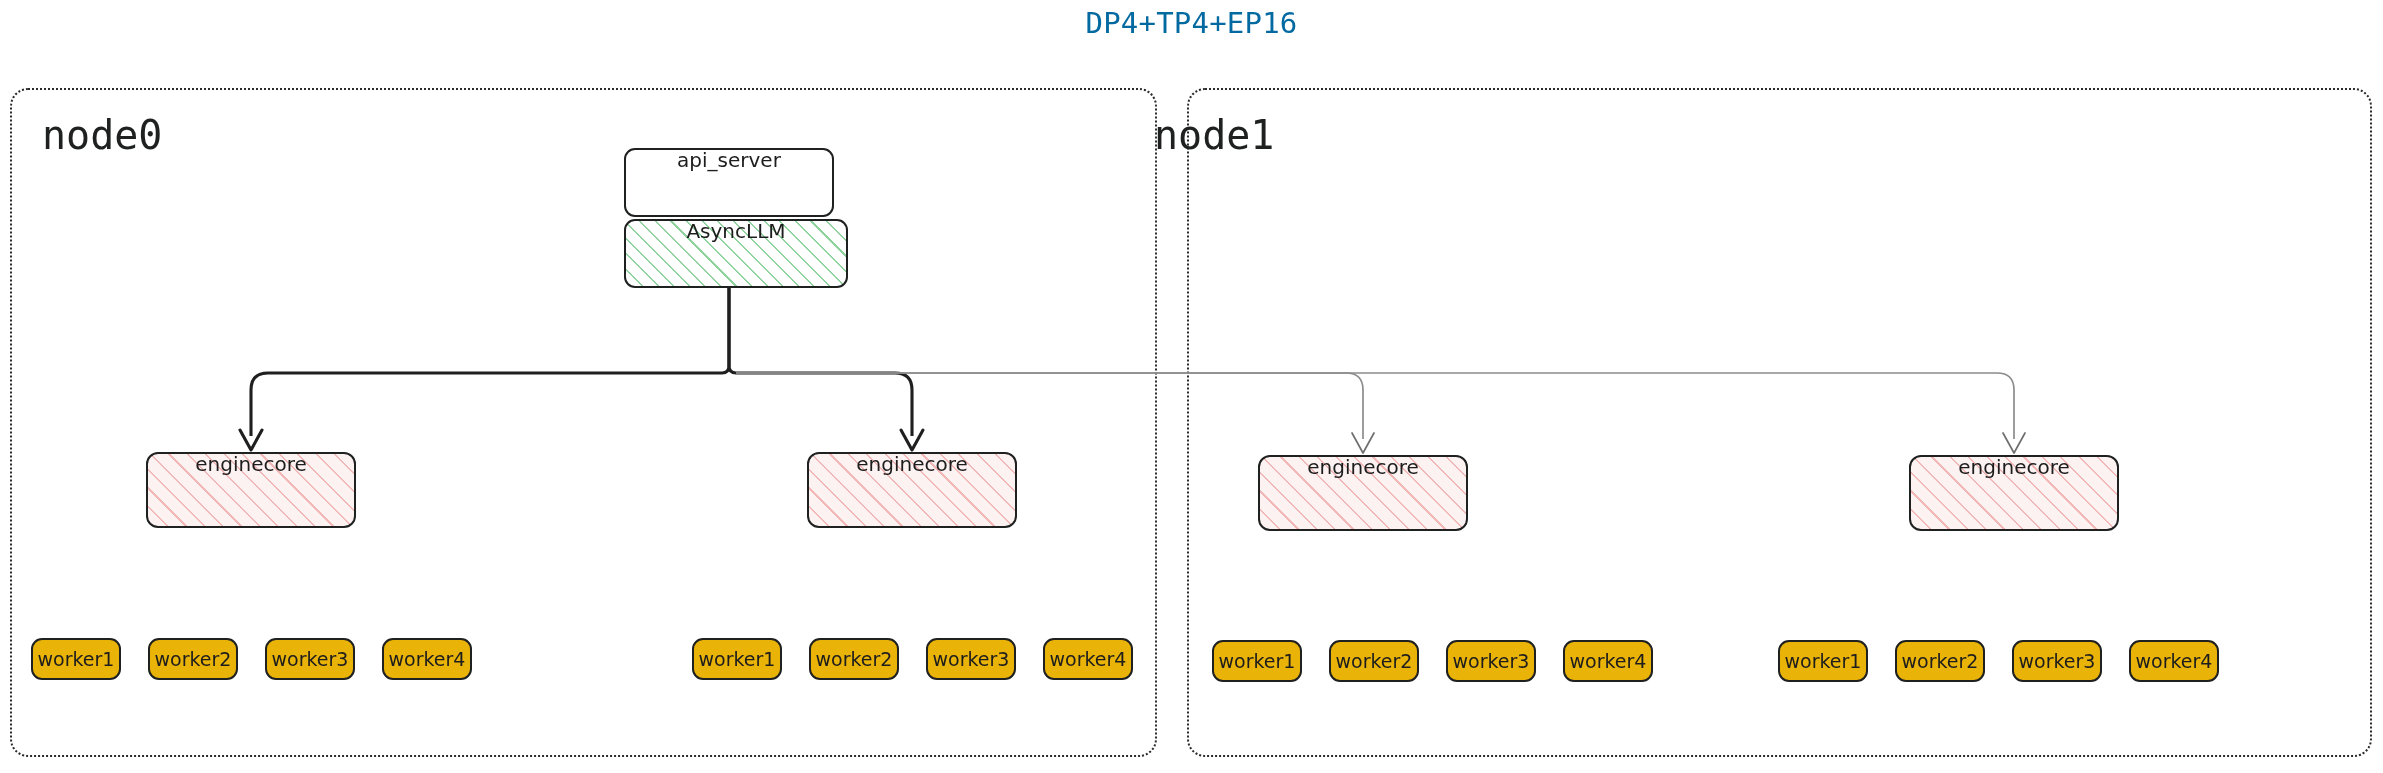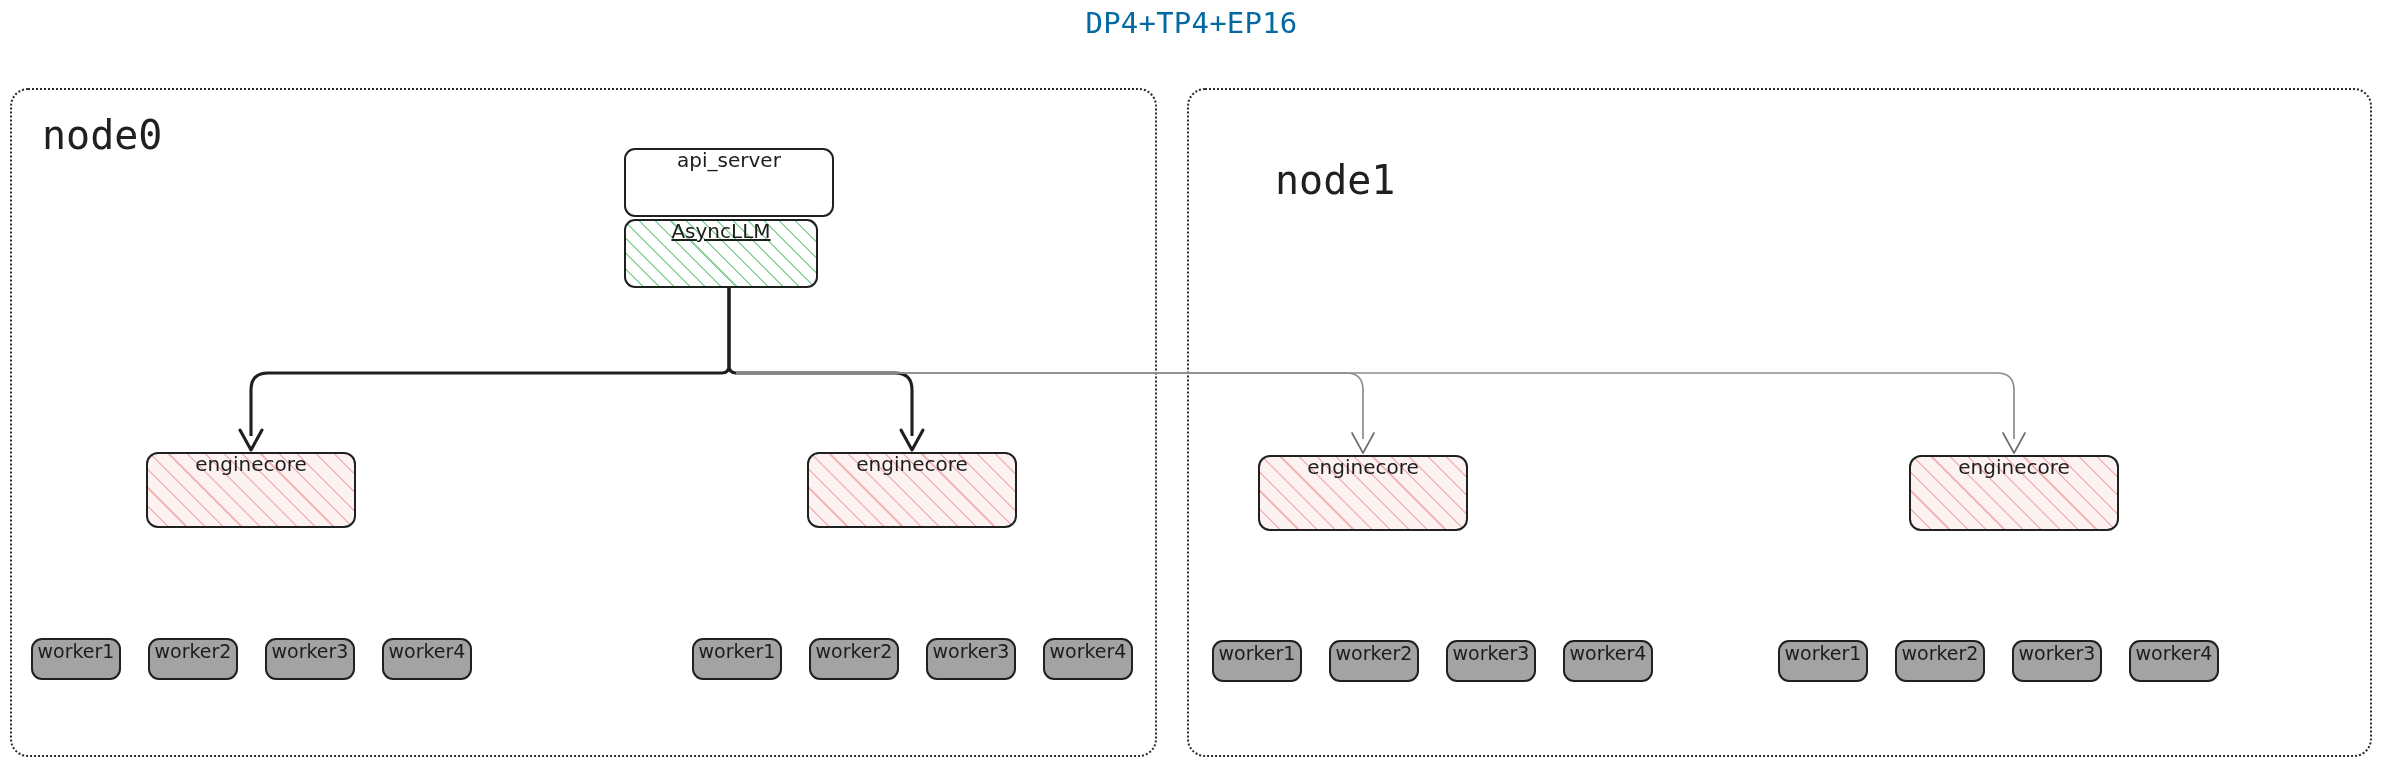--- a/index.html
+++ b/index.html
@@ -45,22 +45,22 @@
   .node.hatch-pink{
     background-color:#fdf2f2;
     background-image:repeating-linear-gradient(45deg,
       #f2b8b8 0px,#f2b8b8 1.6px,
       rgba(253,242,242,0) 1.6px,rgba(253,242,242,0) 13px);
     border-radius:12px;
   }
 
   .worker{
     position:absolute;box-sizing:border-box;height:42px;
-    display:flex;justify-content:center;
-    border:2.4px solid #1f2020;border-radius:11px;background:#a3a3a3;
+    display:flex;align-items:center;justify-content:center;
+    border:2.4px solid #1f2020;border-radius:11px;background:#eab308;
     font-family:"DejaVu Sans","Liberation Sans",sans-serif;
     font-size:19px;color:#1d1d1d;white-space:nowrap;
   }
 
   svg.edges{position:absolute;left:0;top:0;width:2383px;height:773px;
     pointer-events:none;overflow:visible;}
   .edge-strong{fill:none;stroke:#1f1f1f;stroke-width:3.1px;}
   .edge-faint{fill:none;stroke:#8c8c8c;stroke-width:1.7px;}
   .ahead-strong{fill:none;stroke:#1f1f1f;stroke-width:3.1px;
     stroke-linecap:round;stroke-linejoin:round;}
@@ -71,21 +71,21 @@
 <body>
 
 <div id="diagram">
 
   <div class="title">DP4+TP4+EP16</div>
 
   <div class="subgraph" style="left:10px;top:88px;width:1147px;height:669px;"></div>
   <div class="subgraph-label" style="left:42px;top:112px;">node0</div>
 
   <div class="subgraph" style="left:1187px;top:88px;width:1185px;height:669px;"></div>
-  <div class="subgraph-label" style="left:1275px;top:112px;margin-top:45px;">node1</div>
+  <div class="subgraph-label" style="left:1154px;top:112px;">node1</div>
 
   <svg class="edges" viewBox="0 0 2383 773">
 
     <path class="edge-strong" d="M 729,288 L 729,366 Q 729,373 736,373"></path>
     <path class="edge-strong" d="M 729,288 L 729,366 Q 729,373 722,373"></path>
 
     <path class="edge-strong" d="M 722,373 L 268,373 Q 251,373 251,390 L 251,436"></path>
     <path class="ahead-strong" d="M 240,430 L 251,450 L 262,430"></path>
 
     <path class="edge-strong" d="M 736,373 L 895,373 Q 912,373 912,390 L 912,436"></path>
@@ -95,21 +95,21 @@
     <path class="ahead-faint" d="M 1352,433 L 1363,453 L 1374,433"></path>
 
     <path class="edge-faint" d="M 736,373 L 1997,373 Q 2014,373 2014,390 L 2014,439"></path>
     <path class="ahead-faint" d="M 2003,433 L 2014,453 L 2025,433"></path>
   </svg>
 
   <div class="node" style="left:624px;top:148px;width:210px;height:69px;">
     <span class="lbl">api_server</span>
   </div>
 
-  <div class="node hatch-green" style="left:624px;top:219px;width:194px;height:69px;text-decoration:underline;">
+  <div class="node hatch-green" style="left:624px;top:219px;width:224px;height:69px;">
     <span class="lbl">AsyncLLM</span>
   </div>
 
   <div class="node hatch-pink" style="left:146px;top:452px;width:210px;height:76px;">
     <span class="lbl">enginecore</span>
   </div>
 
   <div class="node hatch-pink" style="left:807px;top:452px;width:210px;height:76px;">
     <span class="lbl">enginecore</span>
   </div>

